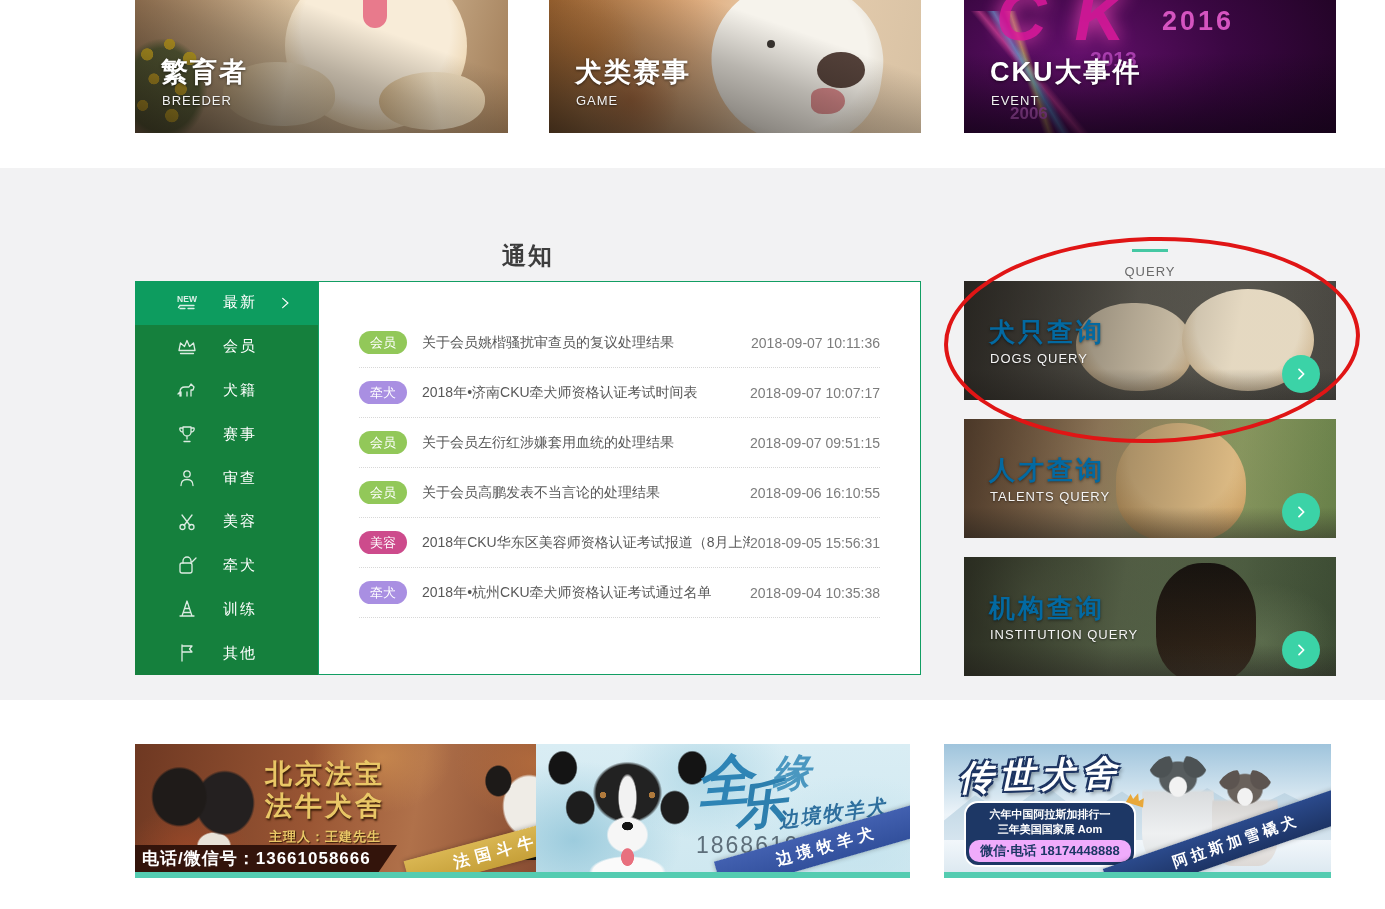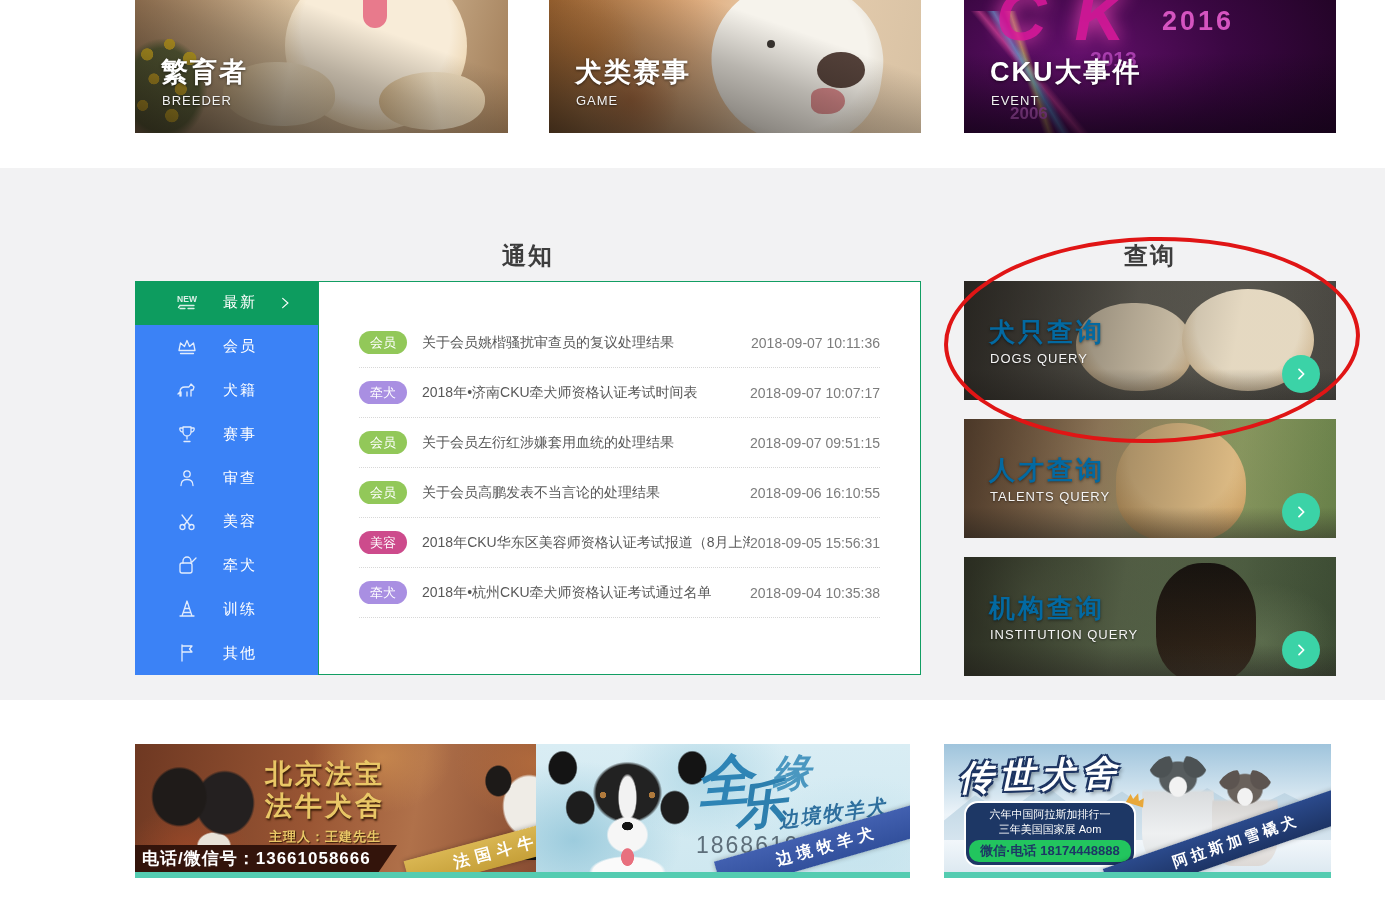--- a/index.html
+++ b/index.html
@@ -55,21 +55,21 @@
 
   
   .sec-header { position:absolute; top:200px; text-align:center;margin-top:40px; }
   .hdr-notice { left:135px; width:786px; }
   .hdr-query { left:964px; width:372px; }
   .sec-title { font-size:24px; font-weight:bold; color:#3d3d3d; letter-spacing:2px; }
   .sec-underline { width:36px; height:3px; background:#45c8a3; margin:9px auto 12px; }
   .sec-sub { font-size:13px; color:#6a6a6a; letter-spacing:1px; }
 
   
-  .sidebar { position:absolute; left:135px; top:281px; width:183px; height:394px; background:#3b82f6; display:flex; flex-direction:column; }
+  .sidebar { position:absolute; left:135px; top:281px; width:183px; height:394px; background:#15803d; display:flex; flex-direction:column; }
   .side-item { flex:1; display:flex; align-items:center; padding-left:40px; color:#fff; cursor:pointer; position:relative; }
   .side-item.active { background:#0d9c5f; }
   .side-icon { width:24px; height:24px; opacity:.85; flex:none; }
   .side-icon svg { width:100%; height:100%; stroke:#fff; fill:none; stroke-width:1.3; stroke-linecap:round; stroke-linejoin:round; }
   .side-label { margin-left:24px; font-size:15px; letter-spacing:2px; }
   .side-chevron { position:absolute; right:26px; width:14px; height:14px; }
   .side-chevron svg { width:100%; height:100%; stroke:#fff; fill:none; stroke-width:2; stroke-linecap:round; }
 
   
   .notice-panel { position:absolute; left:318px; top:281px; width:603px; height:394px; background:#fff; border:1px solid #129e63; padding:36px 40px 0 40px; }
@@ -158,23 +158,23 @@
   .b2-script { position:absolute; left:242px; top:56px; font-size:20px; font-weight:bold; font-style:italic; color:#2e6f9e; transform:rotate(-8deg); letter-spacing:2px; }
   .b2-phone { position:absolute; left:160px; top:88px; font-size:23px; color:#5d6e7a; letter-spacing:2px; }
   .b2-ribbon { position:absolute; right:-30px; bottom:10px; width:226px; height:32px; background:linear-gradient(#4260b0,#32509c); transform:rotate(-16deg); color:#fff; font-size:16px; font-weight:bold; letter-spacing:5px; display:flex; align-items:center; justify-content:center; box-shadow:0 0 5px rgba(0,0,0,.3); }
 
   .b3-bg { position:absolute; inset:0; background:linear-gradient(#9fc4dc,#cfe2ee 35%,#edf4f9 55%,#e0eaf2); }
   .b3-mount { position:absolute; left:0; top:26px; width:100%; height:72px; background:linear-gradient(#b4cede,#d6e5ef); clip-path:polygon(0 70%,8% 35%,16% 60%,26% 20%,36% 62%,46% 30%,56% 66%,68% 25%,78% 58%,88% 32%,100% 64%,100% 100%,0 100%); }
   .b3-snow { position:absolute; bottom:0; width:100%; height:32px; background:linear-gradient(#f2f7fb,#dde9f1); }
   .b3-title { position:absolute; left:14px; top:8px; font-size:35px; font-weight:bold; font-style:italic; color:#fff; letter-spacing:6px; transform:rotate(-2deg);
     text-shadow:2px 2px 0 #1d3461,-2px 2px 0 #1d3461,2px -2px 0 #1d3461,-2px -2px 0 #1d3461,3px 4px 4px rgba(0,0,0,.35); }
   .b3-box { position:absolute; left:20px; top:57px; width:172px; background:#1d3765; border:2px solid #fff; border-radius:14px; overflow:hidden; }
-  .b3-line { color:#fff; font-size:11px; font-weight:normal; text-align:center; line-height:15px; }
+  .b3-line { color:#fff; font-size:11px; font-weight:bold; text-align:center; line-height:15px; }
   .b3-box-top { padding:4px 4px 3px; }
-  .b3-box-phone { background:#22c55e; color:#1d3765; font-size:13px; font-weight:bold; text-align:center; border-radius:10px; margin:0 3px 3px; padding:2px 0; }
+  .b3-box-phone { background:#f0abfc; color:#1d3765; font-size:13px; font-weight:bold; text-align:center; border-radius:10px; margin:0 3px 3px; padding:2px 0; }
   .b3-crown { position:absolute; left:182px; top:48px; width:20px; height:16px; transform:rotate(18deg); }
   .b3-dog1 { position:absolute; left:198px; top:12px; width:72px; height:110px; border-radius:40% 40% 30% 30%; background:
     radial-gradient(16px 18px at 50% 28%, #f2f2f2 52%, transparent 60%),
     radial-gradient(20px 22px at 26% 8%, #4c5254 56%, transparent 63%),
     radial-gradient(20px 22px at 74% 8%, #4c5254 56%, transparent 63%),
     radial-gradient(32px 28px at 50% 20%, #565c5e 56%, transparent 62%),
     linear-gradient(to bottom, rgba(0,0,0,0) 30%, #d9dcde 33%, #eef0f1 70%, #dfe2e4); }
   .b3-dog2 { position:absolute; left:268px; top:26px; width:66px; height:96px; border-radius:40% 40% 30% 30%; background:
     radial-gradient(14px 16px at 50% 28%, #f2f2f2 52%, transparent 60%),
     radial-gradient(18px 20px at 26% 8%, #5c5450 56%, transparent 63%),
@@ -227,21 +227,20 @@
     <div class="t-title">CKU大事件</div>
     <div class="t-sub">EVENT</div>
   </div>
 
   <div class="sec-header hdr-notice">
     <div class="sec-title">通知</div>
     <div class="sec-underline"></div>
     <div class="sec-sub">NOTICE</div>
   </div>
   <div class="sec-header hdr-query">
-    <div class="sec-title">查询</div>
     <div class="sec-underline"></div>
     <div class="sec-sub">QUERY</div>
   </div>
 
   <div class="sidebar">
     <div class="side-item active">
       <span class="side-icon">
         <svg viewBox="0 0 24 24">
             <text x="12" y="11" font-size="8.5" fill="#fff" stroke="none" text-anchor="middle" font-weight="bold">NEW</text>
             <path d="M5 14.5 h14 M5 17.5 h5 M13 17.5 h6 M5 14.5 l-1.5 2"></path>

